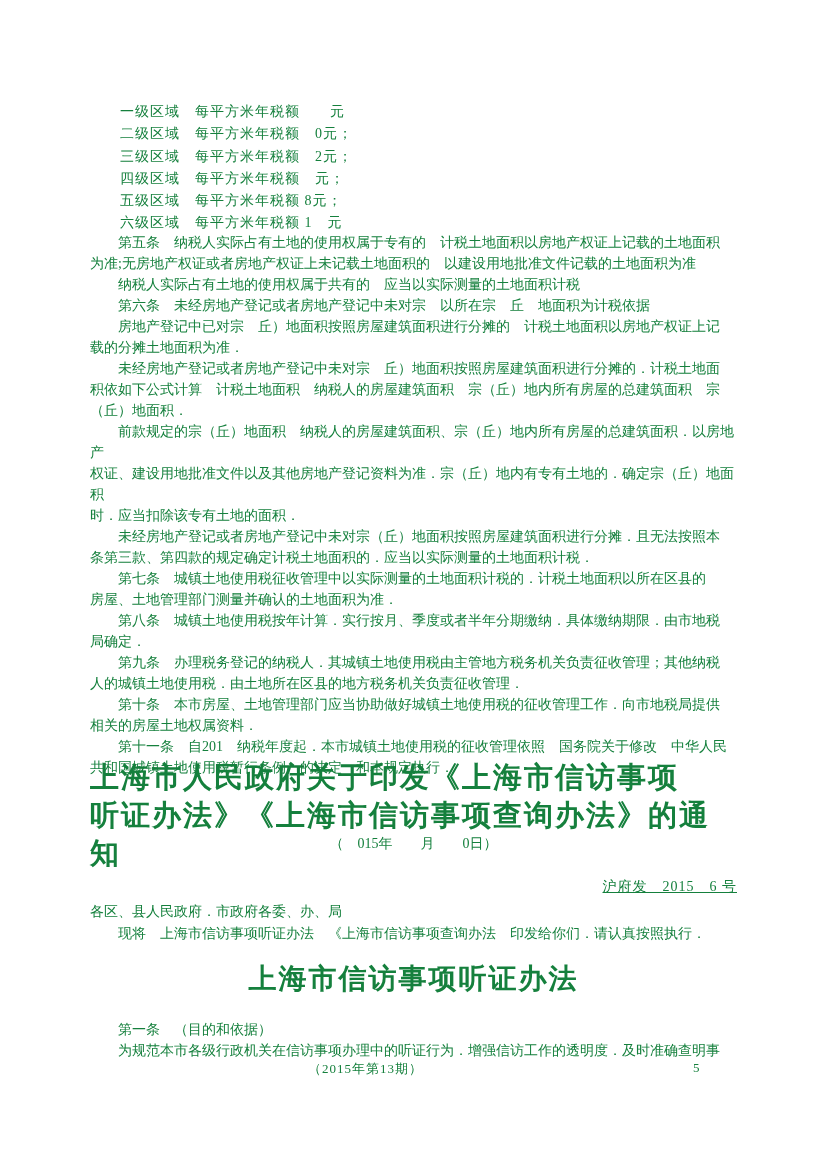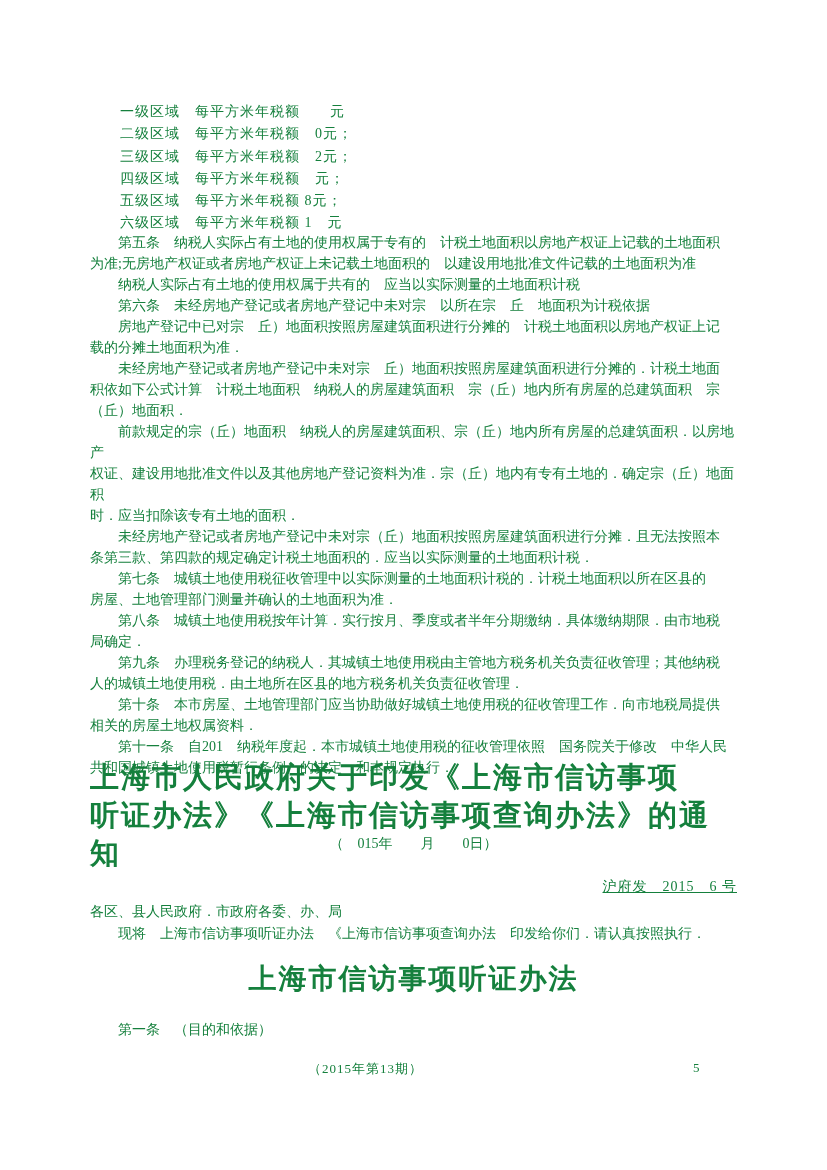--- a/index.html
+++ b/index.html
@@ -156,18 +156,19 @@
   <div class="doc-number line">沪府发　2015　6 号</div>
 
   <div class="addressee line">各区、县人民政府．市政府各委、办、局</div>
 
   <div class="notice-body line">　　现将　上海市信访事项听证办法　《上海市信访事项查询办法　印发给你们．请认真按照执行．</div>
 
   <div class="measures-title line">上海市信访事项听证办法</div>
 
   <div class="article-block">
     <div class="line">　　第一条　（目的和依据）</div>
+    <div class="line">　　为规范本市各级行政机关在信访事项办理中的听证行为．增强信访工作的透明度．及时准确查明事</div>
   </div>
 
   <div class="footer-issue line">（2015年第13期）</div>
   <div class="footer-page line">5</div>
 
 </div>
 
 </body></html>

